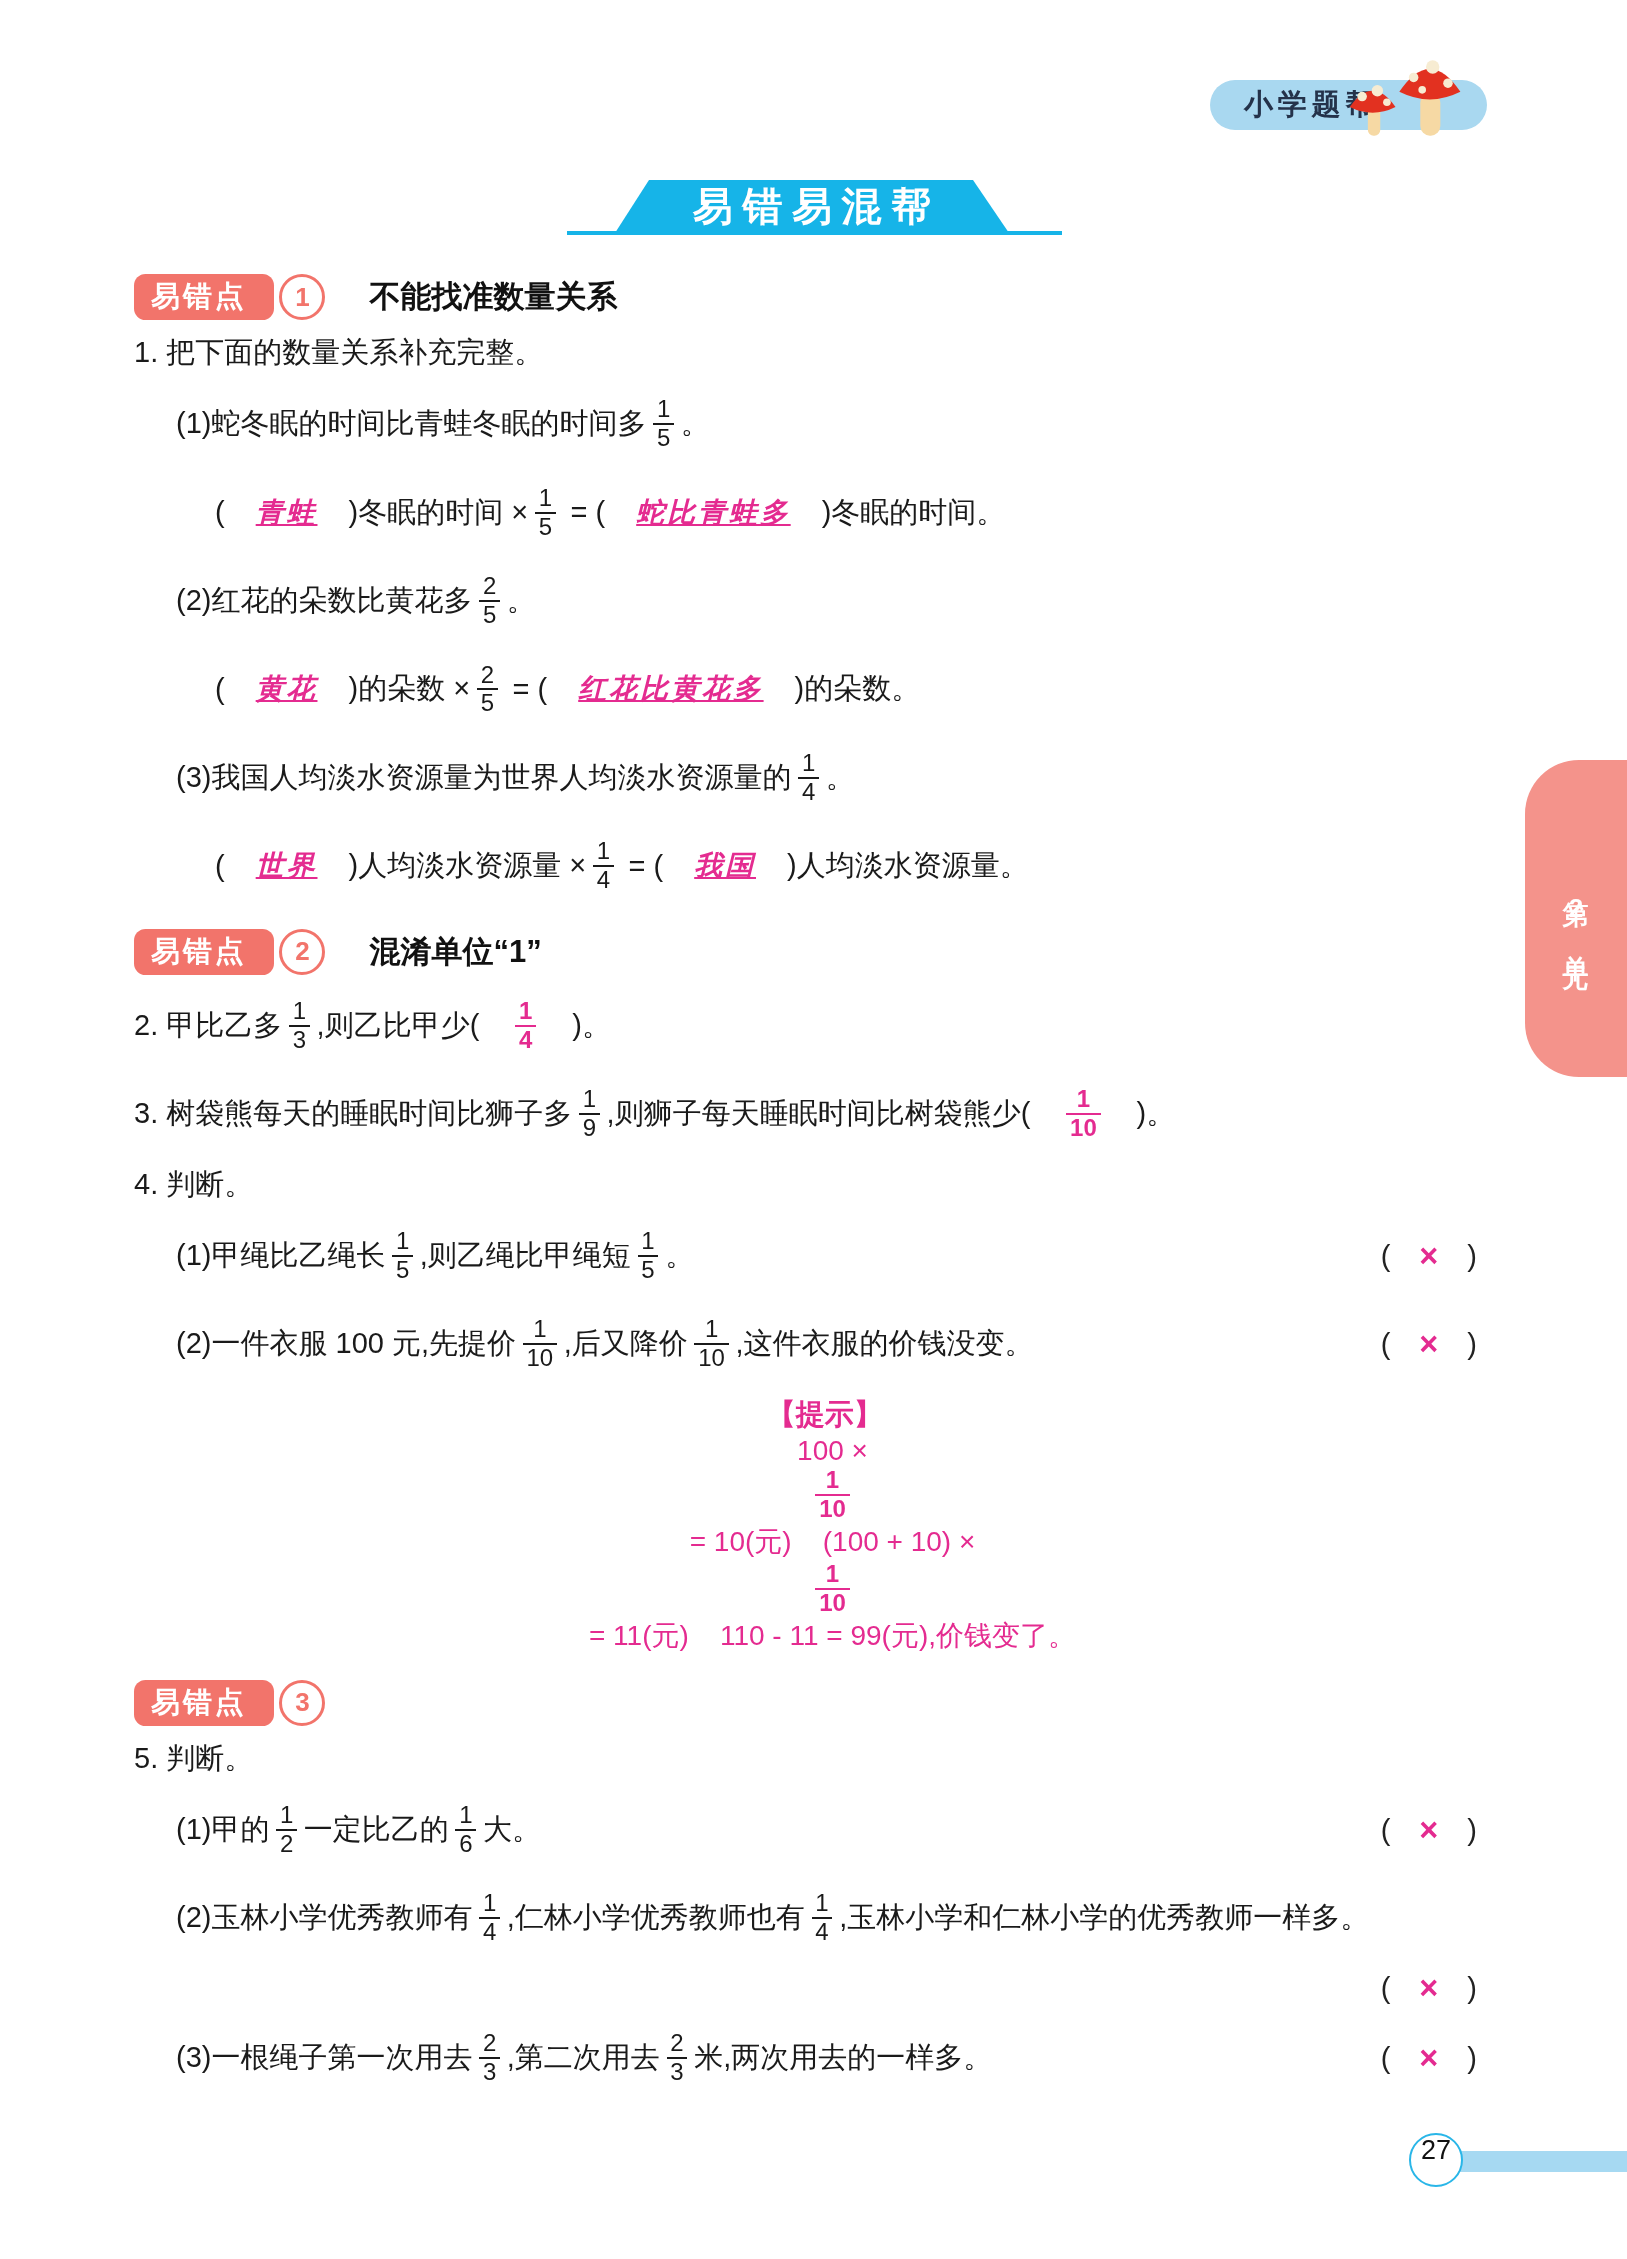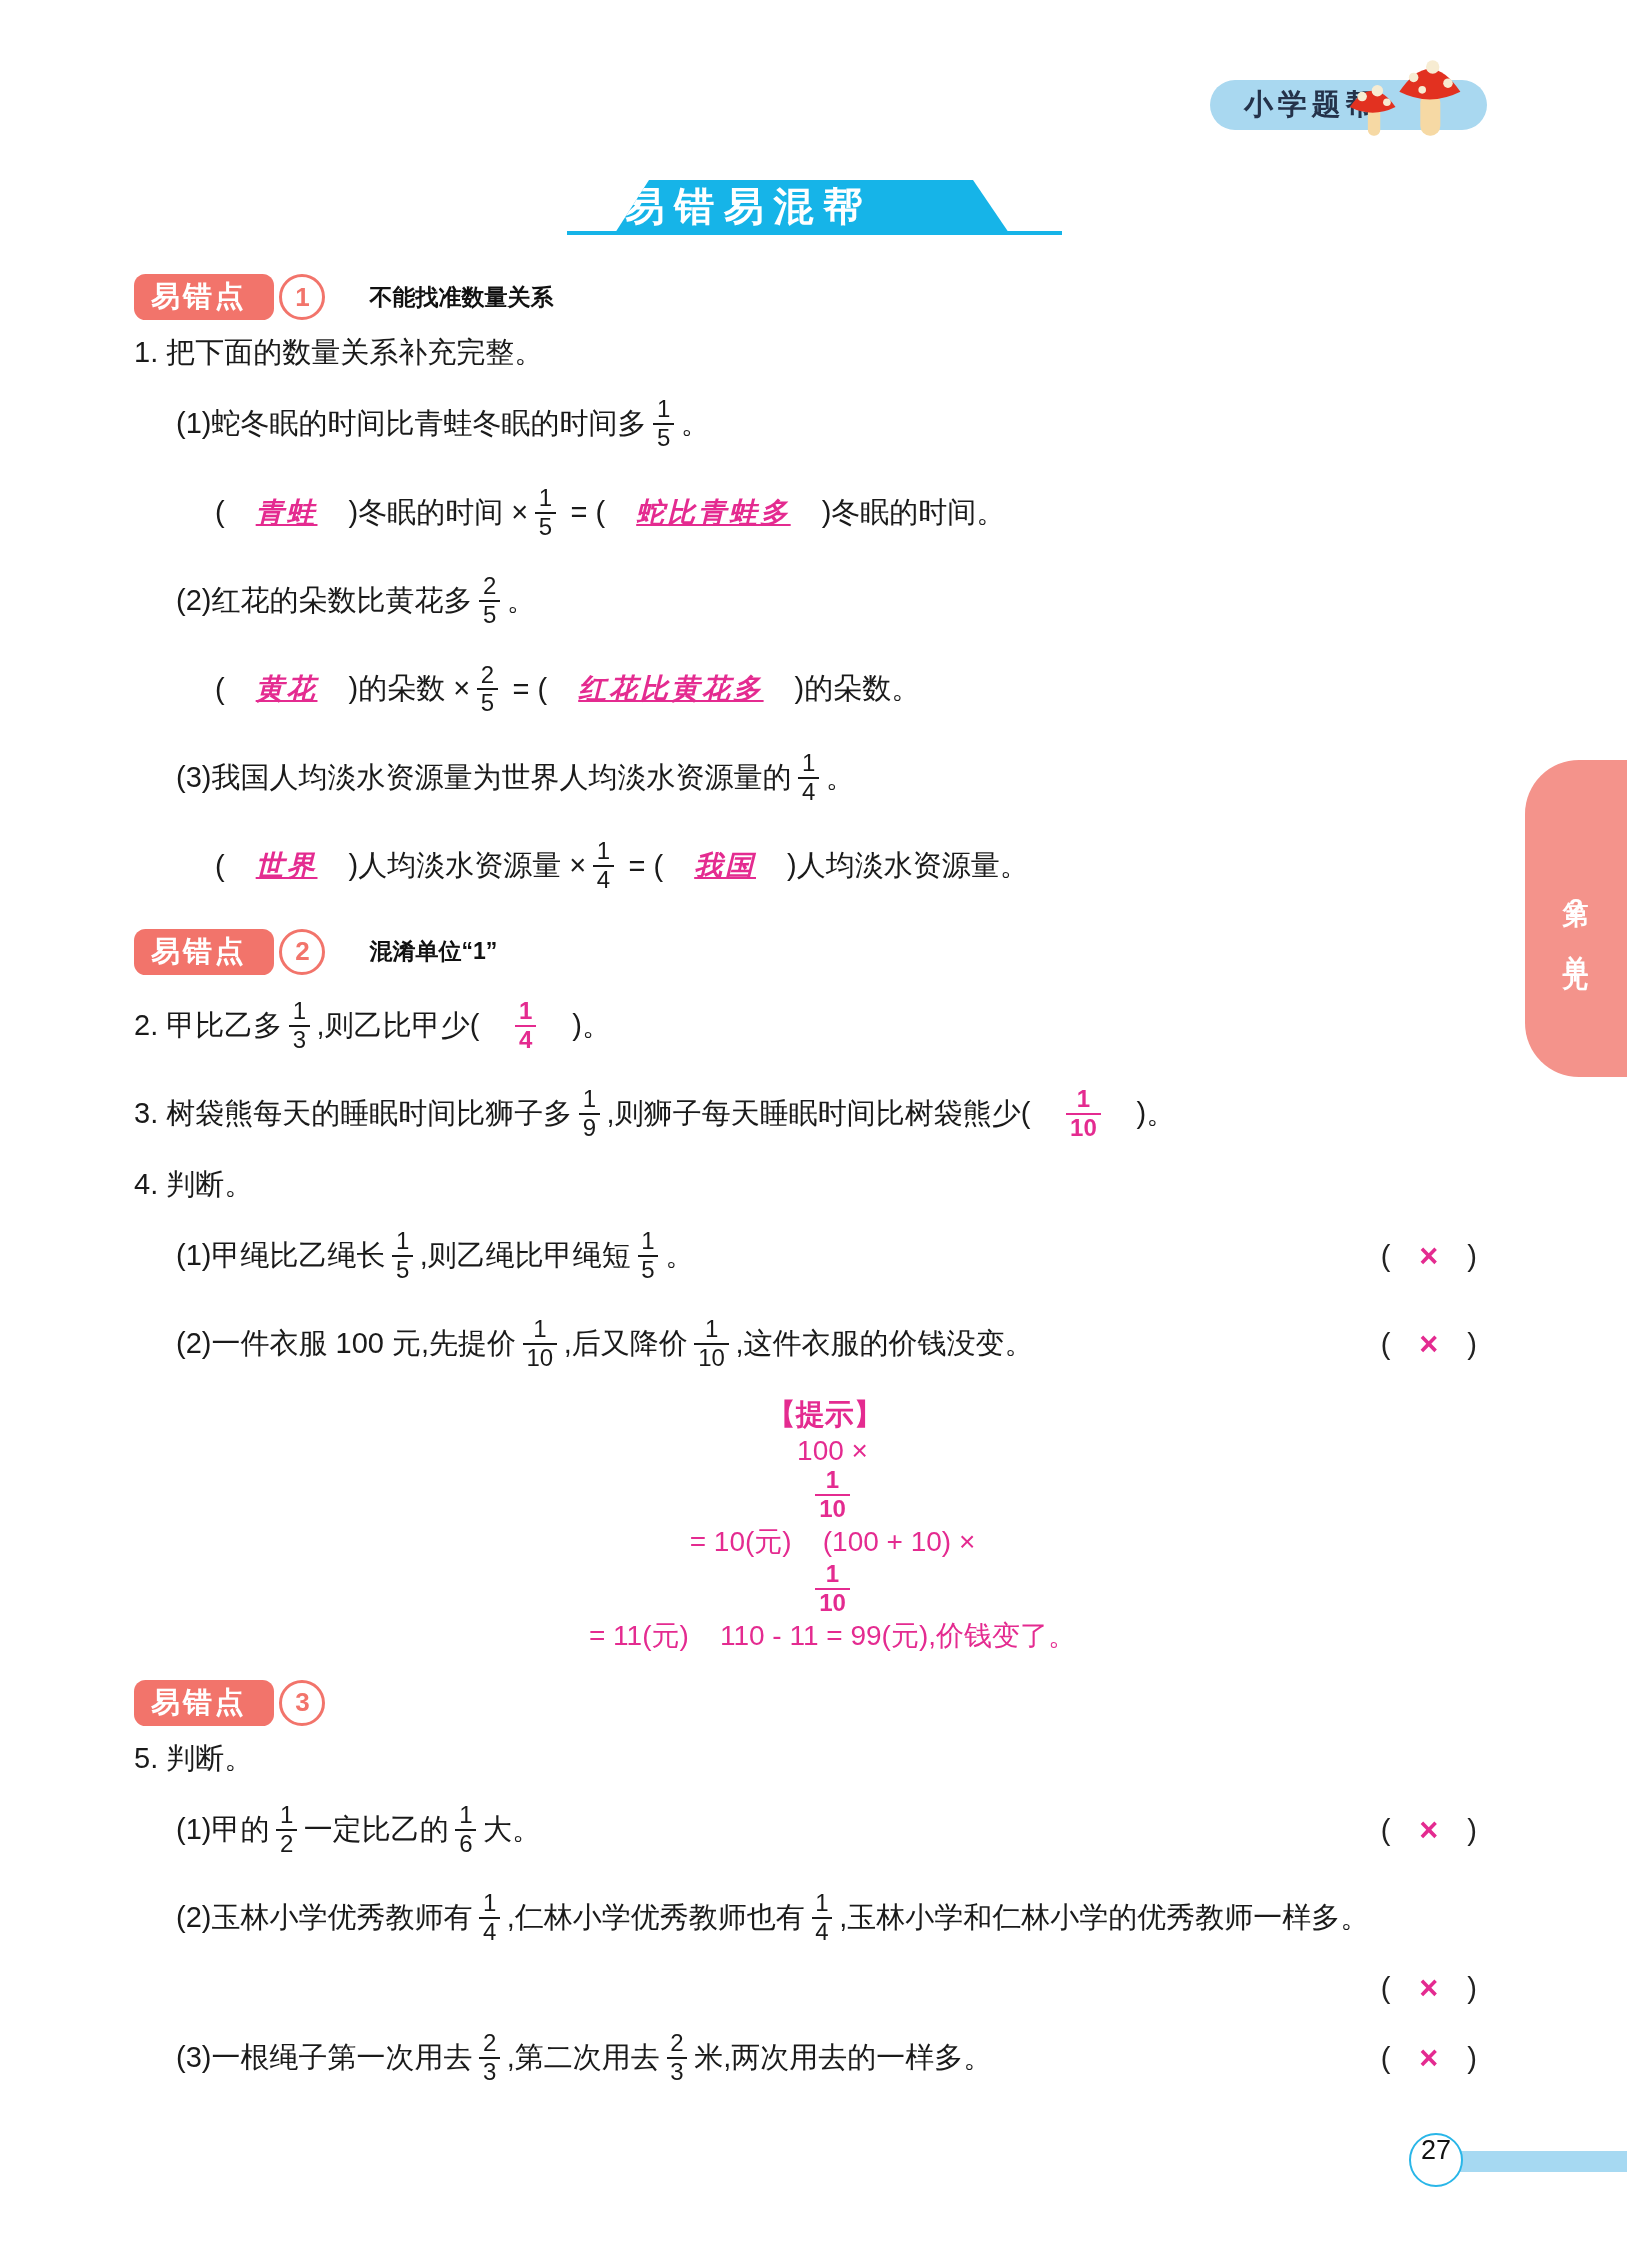--- a/index.html
+++ b/index.html
@@ -10,32 +10,32 @@
   .header-pill{position:absolute;left:1210px;top:80px;width:277px;height:50px;background:#a9d8f0;
                border-radius:25px;display:flex;align-items:center;padding-left:34px;box-sizing:border-box;z-index:1;}
   .header-pill .logo-text{font-size:29px;font-weight:bold;color:#24324a;letter-spacing:4.8px;}
   .mushrooms{position:absolute;left:1342px;top:46px;width:128px;height:103px;z-index:2;}
 
   
   .banner{position:absolute;left:567px;top:180px;width:495px;height:55px;}
   .banner-line{position:absolute;left:0;right:0;bottom:0;height:3.8px;background:#16b4e8;}
   .banner-trap{position:absolute;left:48px;bottom:1.9px;width:394px;height:53px;background:#16b4e8;
                clip-path:polygon(34px 0,358px 0,394px 53px,0 53px);
-               display:flex;align-items:center;justify-content:flex-start;}
+               display:flex;align-items:center;justify-content:center;}
   .banner-trap span{color:#fff;font-size:40px;font-weight:bold;letter-spacing:9.6px;padding-left:9.6px;}
 
   
   .content{position:absolute;left:134px;top:249px;width:1343px;}
   .badge-row{display:flex;align-items:center;margin-top:25px;gap:21px;}
   .badge{height:46px;background:#f2746b;border-radius:11.5px;display:flex;align-items:center;
          padding:0 27px 0 17px;color:#fff;font-size:29px;font-weight:bold;letter-spacing:2.9px;}
   .badge-circle{width:40px;height:40px;border-radius:50%;background:#fff;border:3.8px solid #f2746b;
                 margin-left:-15.3px;display:flex;align-items:center;justify-content:center;
                 color:#f2746b;font-size:26px;font-weight:bold;flex:none;}
-  .sec-title{margin-left:23px;font-size:23px;font-weight:bold;color:#111;}
+  .sec-title{margin-left:23px;font-size:31px;font-weight:bold;color:#111;}
 
   .line{position:relative;display:flex;align-items:center;margin-top:13.4px;min-height:38px;font-size:29px;}
   .line.tall{min-height:75px;}
   .i0{margin-left:0;} .i1{margin-left:42px;} .i2{margin-left:81px;} .ih{margin-left:54px;flex-direction:column;}
   .txt{white-space:pre;}
 
   .ans{color:#e42b90;font-style:italic;font-weight:bold;margin:0 31px;font-size:28px;letter-spacing:2.9px;text-decoration:underline;}
 
   .frac{display:inline-flex;flex-direction:column;align-items:center;line-height:1.12;font-size:24px;margin:0 6.7px;}
   .frac .fn{padding:0 3.8px;}

